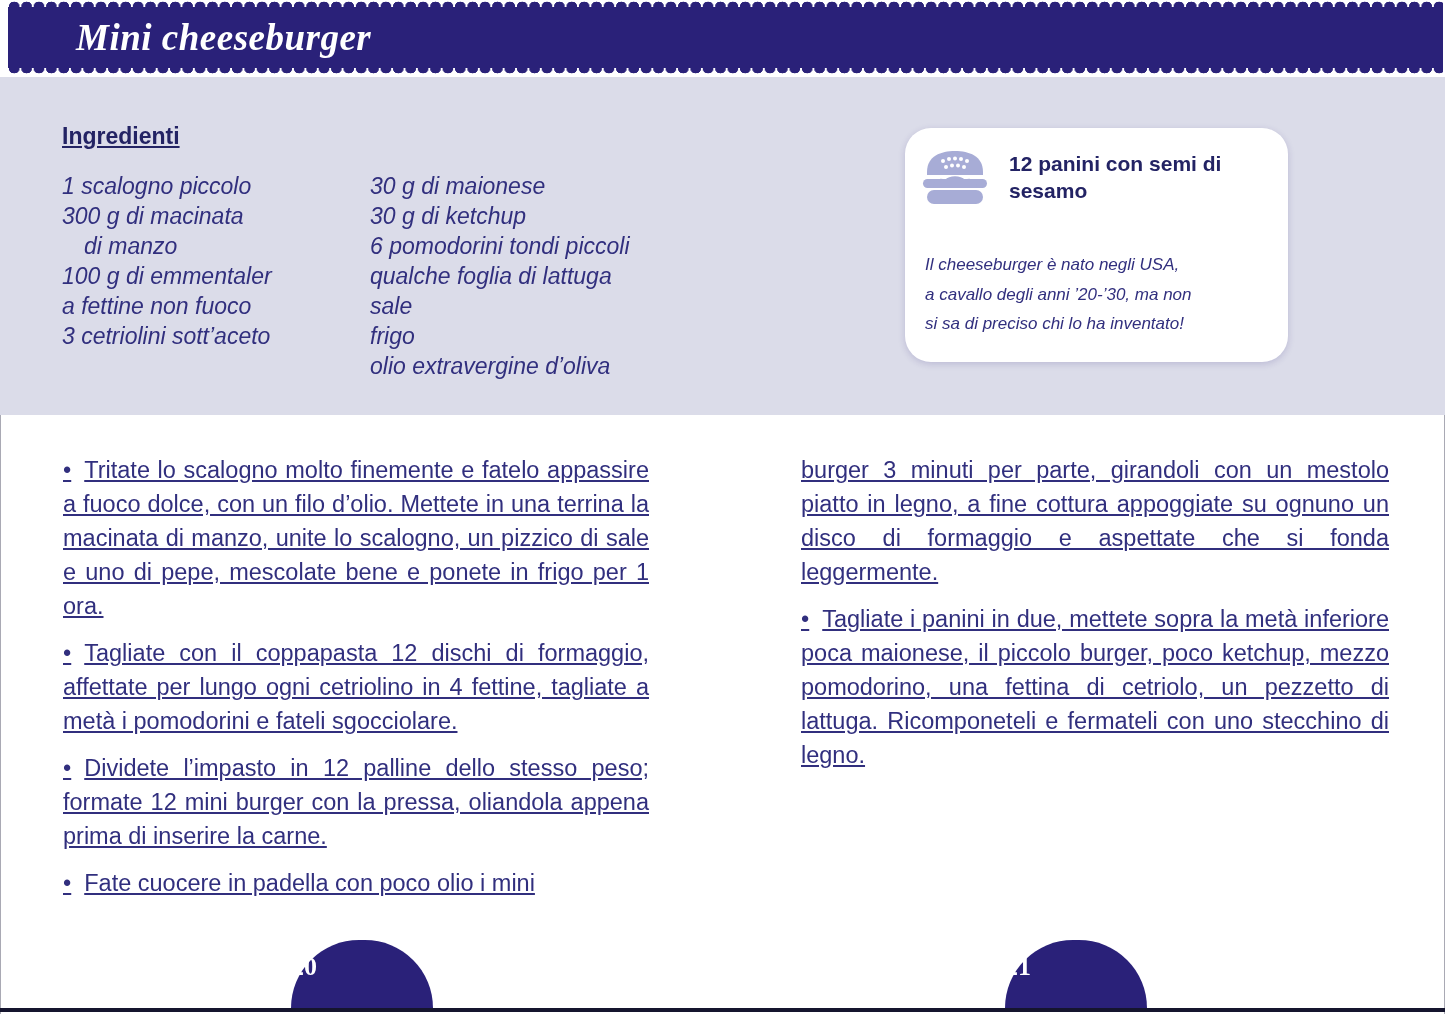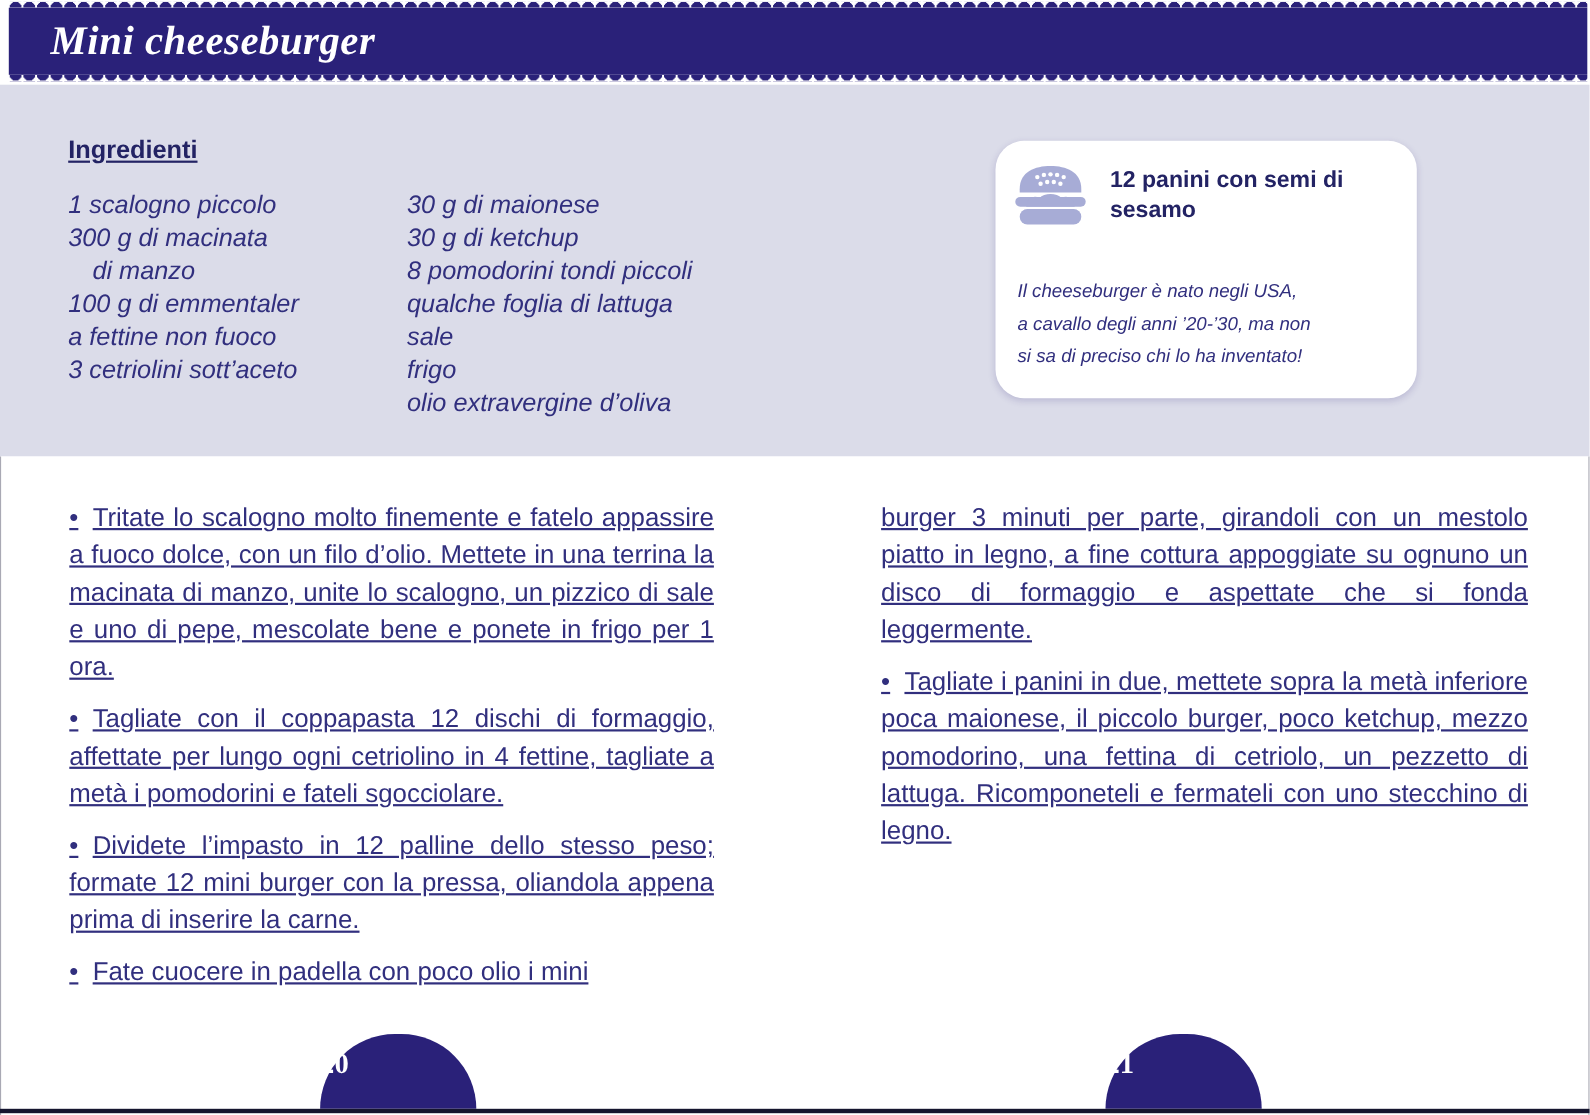--- a/index.html
+++ b/index.html
@@ -31,21 +31,21 @@
     background-size:12.4px 6px;
   }
   .band-core{
     height:61px;background:var(--band-navy);
     display:flex;align-items:center;
   }
   .page-title{
     font-family:"Liberation Serif",serif;
     font-style:italic;font-weight:bold;
     font-size:37px;color:#ffffff;
-    padding-left:38px;letter-spacing:0.5px;
+    padding-left:68px;letter-spacing:0.5px;
   }
 
   
   .ingredients-band{
     position:absolute;top:77px;left:0;right:0;height:338px;
     background:var(--lavender);
   }
   .ingredients-heading{
     position:absolute;left:62px;top:46px;
     font-size:23px;font-weight:bold;color:var(--heading-navy);text-decoration:underline;
@@ -126,21 +126,21 @@
         <div class="ing-line">1 scalogno piccolo</div>
         <div class="ing-line">300 g di macinata</div>
         <div class="ing-line indent">di manzo</div>
         <div class="ing-line">100 g di emmentaler</div>
         <div class="ing-line">a fettine non fuoco</div>
         <div class="ing-line">3 cetriolini sott’aceto</div>
       </div>
     <div class="ing-col col2">
         <div class="ing-line">30 g di maionese</div>
         <div class="ing-line">30 g di ketchup</div>
-        <div class="ing-line">8 pomodorini tondi piccoli</div>
+        <div class="ing-line">6 pomodorini tondi piccoli</div>
         <div class="ing-line">qualche foglia di lattuga</div>
         <div class="ing-line">sale</div>
         <div class="ing-line">frigo</div>
         <div class="ing-line">olio extravergine d’oliva</div>
       </div>
   </section>
 
   <aside class="info-card">
     <div class="card-head">
       <svg class="burger-icon" viewBox="0 0 72 58" aria-hidden="true">

